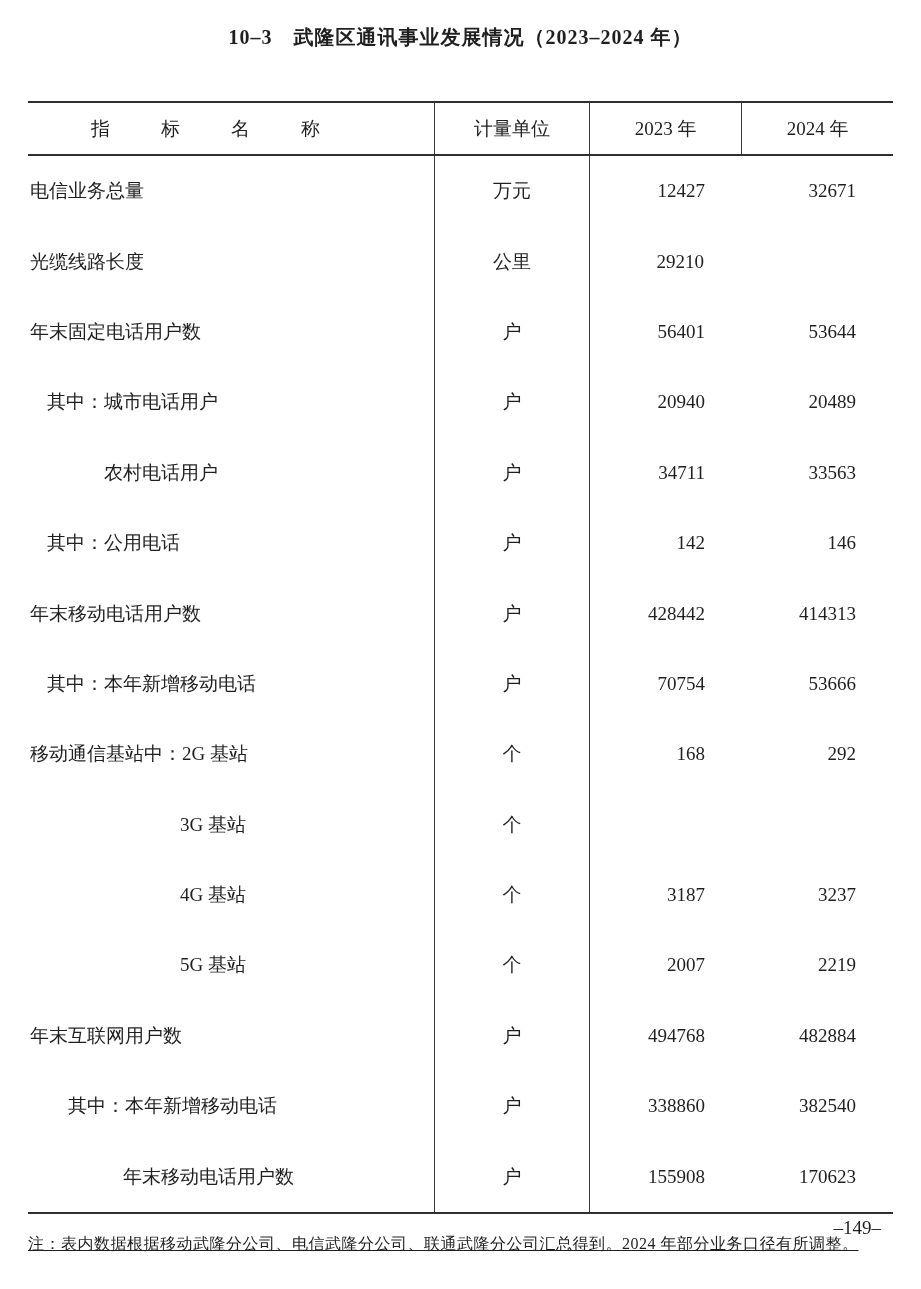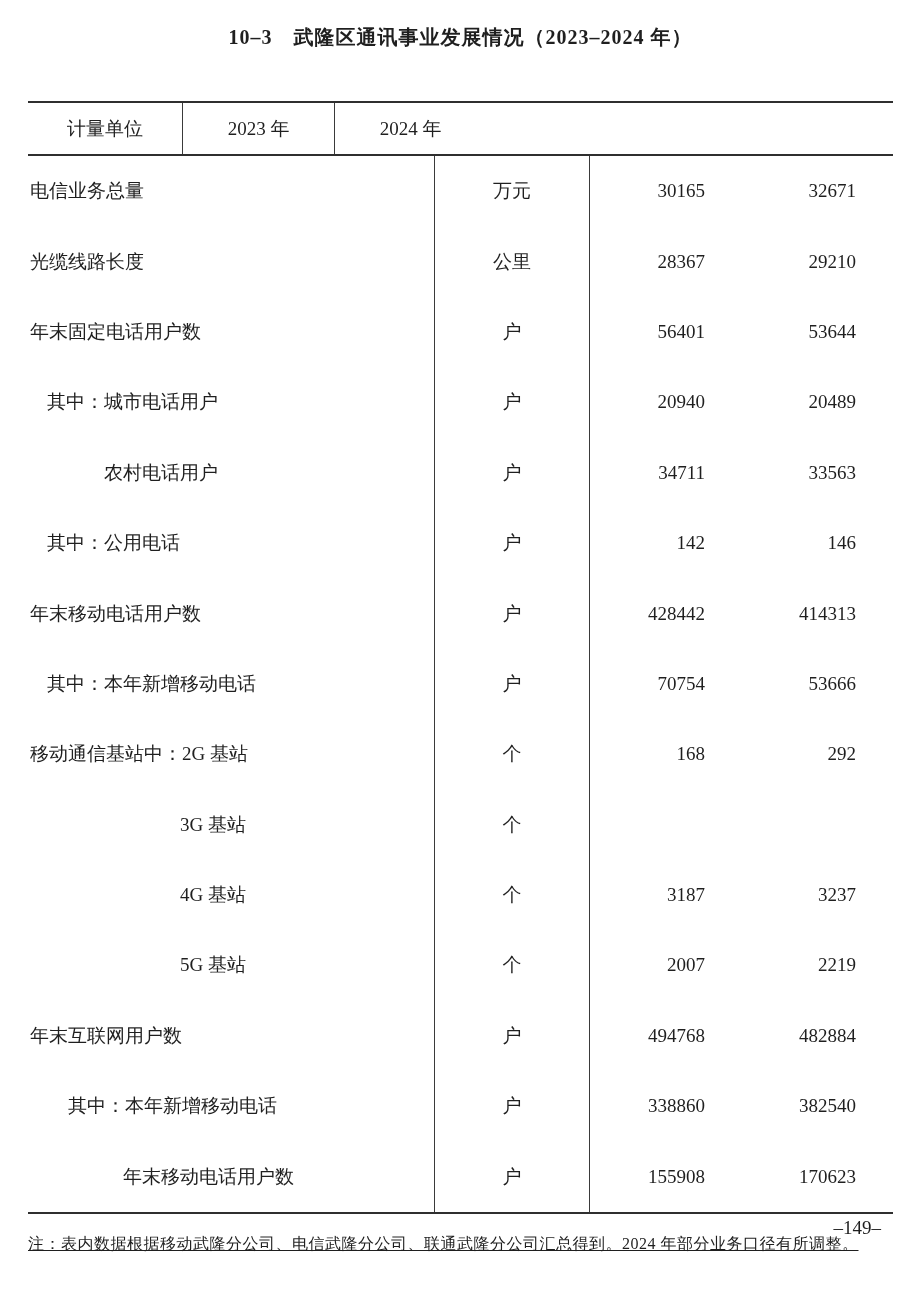--- a/index.html
+++ b/index.html
@@ -53,35 +53,35 @@
     font-size:19px;
   }
 </style>
 </head>
 <body>
 
 <div class="page-title">10–3　武隆区通讯事业发展情况（2023–2024 年）</div>
 
 <div class="stat-table">
   <div class="tr thead">
+    <div class="th c1">指标名称</div>
     <div class="th c2">计量单位</div>
     <div class="th c3">2023 年</div>
     <div class="th c4">2024 年</div>
   </div>
 
   <div class="tr">
     <div class="td c1">电信业务总量</div>
     <div class="td c2">万元</div>
-    <div class="td c3">30165</div>
+    <div class="td c3">12427</div>
     <div class="td c4">32671</div>
   </div>
   <div class="tr">
     <div class="td c1">光缆线路长度</div>
     <div class="td c2">公里</div>
-    <div class="td c3">28367</div>
     <div class="td c4">29210</div>
   </div>
   <div class="tr">
     <div class="td c1">年末固定电话用户数</div>
     <div class="td c2">户</div>
     <div class="td c3">56401</div>
     <div class="td c4">53644</div>
   </div>
   <div class="tr">
     <div class="td c1 ind1">其中：城市电话用户</div>

